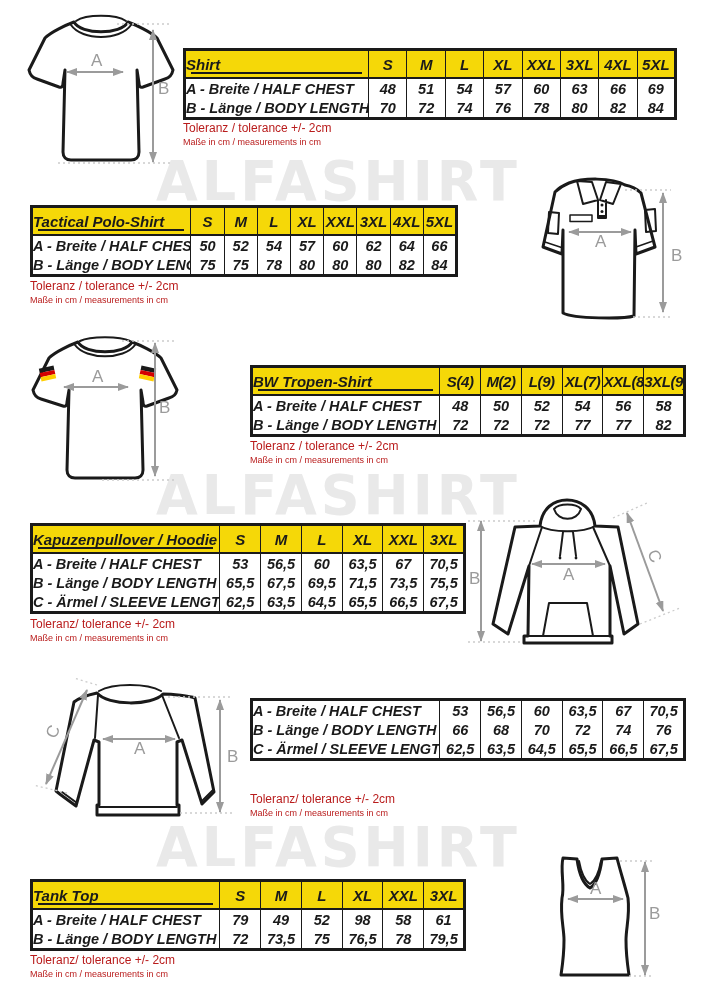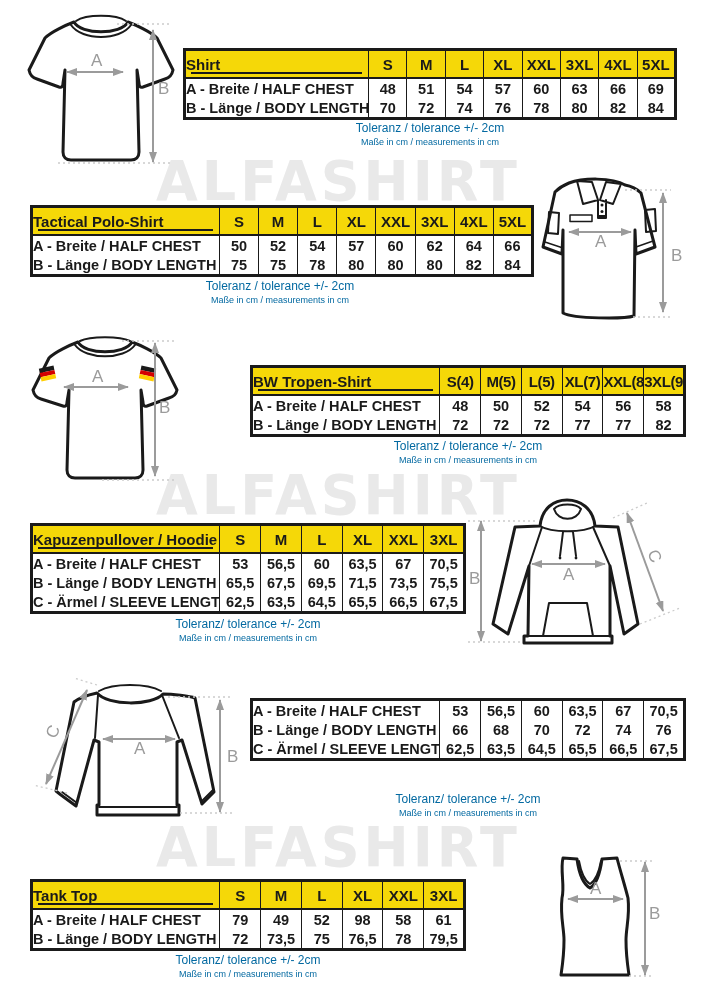--- a/index.html
+++ b/index.html
@@ -10,35 +10,35 @@
     --flag-black:#1a1a1a; --flag-red:#d40000; --flag-gold:#ffce00;
   }
   .watermark {
     position:absolute; left:156px; z-index:0; white-space:nowrap; user-select:none;
     font-family:"DejaVu Sans", sans-serif; font-weight:bold; font-size:54px;
     letter-spacing:4px; color:var(--wm); transform:scaleY(1.02);
   }
   .illus, .tablewrap, .tolerance { position:absolute; z-index:1; }
 
   .size-table { width:100%; border-collapse:collapse; table-layout:fixed;
-    border:3px solid var(--ink); background:#fff; }
+    border:3px solid var(--ink); background:#fff;font-style:italic; }
   .size-table td { border-left:1.5px solid var(--ink); font-weight:bold; color:var(--ink);
     white-space:nowrap; overflow:hidden; padding:0; }
   .size-table td:first-child { border-left:none; }
   .size-table tr.head td { background:var(--yellow); border-bottom:2.5px solid var(--ink);
     height:26px; font-size:15px; }
   .size-table tr.body td { height:19px; font-size:14.5px; background:#fff; }
   .label-cell { text-align:left; padding:0 4px 0 7px; }
   .title-cell { position:relative; }
   .title-cell::after { content:""; position:absolute; left:5px; right:6px; bottom:3px;
     height:2px; background:var(--ink); }
   .size-cell, .val-cell { text-align:center; }
   .size-cell.small { font-size:12.5px; letter-spacing:-0.4px;text-align:center; }
 
-  .tolerance { text-align:center; color:#0369a1; line-height:1.15; }
+  .tolerance { text-align:left; color:#b91c1c; line-height:1.15; }
   .tol1 { font-size:12px; }
   .tol2 { font-size:9px; margin-top:1px; }
 
   .garment { fill:#fff; stroke:var(--ink); stroke-width:3; stroke-linejoin:round; }
   .detail  { fill:none; stroke:var(--ink); stroke-width:2; stroke-linejoin:round; stroke-linecap:round; }
   .thin    { stroke-width:1.5; }
   .arrow   { stroke:var(--arrow); stroke-width:2; fill:none; }
   .leader  { stroke:#cccccc; stroke-width:1.3; fill:none; stroke-dasharray:2 3; }
   .mlabel  { fill:var(--arrow); font-size:17px; font-family:"Liberation Sans", sans-serif; }
   .ahead   { fill:var(--arrow); }
@@ -190,21 +190,21 @@
             <td class="val-cell">84</td>
           </tr>
         </tbody>
       </table>
     </div>
   <div class="tolerance" style="left:183px;top:122px;width:494px">
     <div class="tol1">Toleranz / tolerance +/- 2cm</div>
     <div class="tol2">Maße in cm / measurements in cm</div>
   </div>
 
-  <div class="tablewrap" style="left:30px;top:205px;width:504px">
+  <div class="tablewrap" style="left:30px;top:205px;width:428px">
       <table class="size-table">
         <colgroup>
           <col style="width: 37.5%;">
           <col>
           <col>
           <col>
           <col>
           <col>
           <col>
           <col>
@@ -260,22 +260,22 @@
           <col>
           <col>
           <col>
           <col>
           <col>
         </colgroup>
         <tbody>
           <tr class="head">
             <td class="label-cell title-cell">BW Tropen-Shirt</td>
             <td class="size-cell small">S(4)</td>
-            <td class="size-cell small">M(5)</td>
-            <td class="size-cell small">L(5)</td>
+            <td class="size-cell small">M(2)</td>
+            <td class="size-cell small">L(9)</td>
             <td class="size-cell small">XL(7)</td>
             <td class="size-cell small">XXL(8)</td>
             <td class="size-cell small">3XL(9)</td>
           </tr>
           <tr class="body">
             <td class="label-cell">A -  Breite / HALF CHEST</td>
             <td class="val-cell">48</td>
             <td class="val-cell">50</td>
             <td class="val-cell">52</td>
             <td class="val-cell">54</td>

